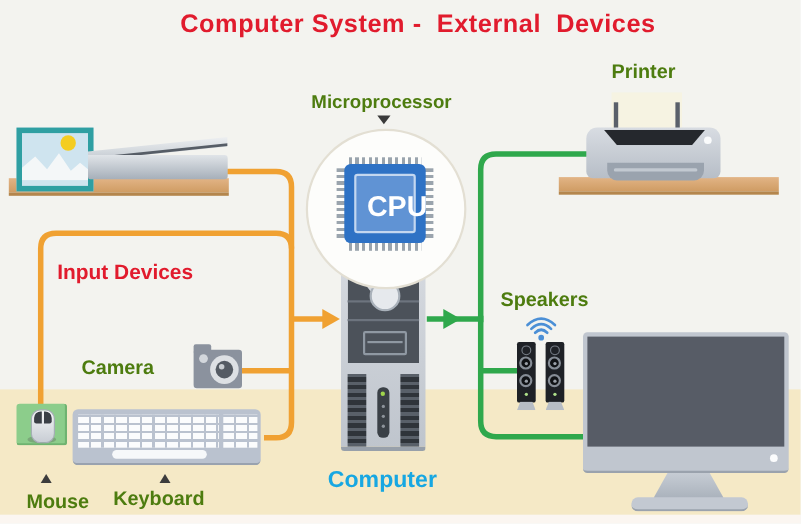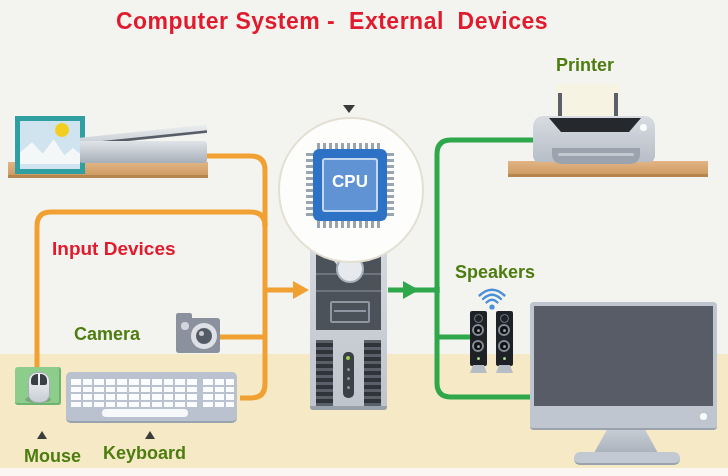--- a/index.html
+++ b/index.html
@@ -8,21 +8,21 @@
     background:#f3f3ef;
     font-family:"Liberation Sans", sans-serif;
     -webkit-font-smoothing:antialiased;
   }
   .abs{position:absolute;}
   
   #desk{left:0;top:354px;width:728px;height:114px;background:#f5e9c6;z-index:1;}
   #floor-strip{left:0;top:468px;width:728px;height:8px;background:#fbf6f1;z-index:1;}
   
   #title{left:0;top:8px;width:664px;text-align:center;font-size:23px;font-weight:bold;
-         color:#e11b2d;letter-spacing:.5px;white-space:pre;z-index:6;}
+         color:#e11b2d;letter-spacing:.5px;white-space:pre;z-index:6;padding-left:48px;}
   .dev-label{color:#4d7c0f;font-weight:bold;font-size:18px;z-index:6;}
   .sec-label{color:#e11b2d;font-weight:bold;font-size:19px;z-index:6;}
   #scanner-label{left:93px;top:90px;}
   #micro-label{left:283px;top:83px;font-size:17px;}
   #printer-label{left:556px;top:55px;}
   #input-label{left:52px;top:238px;}
   #output-label{left:517px;top:224px;}
   #speakers-label{left:455px;top:262px;}
   #camera-label{left:74px;top:324px;}
   #mouse-label{left:24px;top:446px;}
@@ -97,22 +97,22 @@
   
   #cpu-circle{left:278px;top:117px;width:142px;height:142px;background:#fdfdfb;border:2px solid #e3dfd3;
     border-radius:50%;z-index:4;}
   .pins-h{height:8px;z-index:5;background:repeating-linear-gradient(90deg,#9aa4ad 0 3px,rgba(0,0,0,0) 3px 6px);}
   .pins-v{width:8px;z-index:5;background:repeating-linear-gradient(180deg,#9aa4ad 0 3px,rgba(0,0,0,0) 3px 6px);}
   #pins-top{left:317px;top:143px;width:66px;} #pins-bottom{left:317px;top:220px;width:66px;}
   #pins-left{left:306px;top:153px;height:64px;} #pins-right{left:386px;top:153px;height:64px;}
   #cpu-chip{left:313px;top:149px;width:74px;height:72px;background:#2e72c5;border-radius:6px;z-index:5;}
   #cpu-inner{left:322px;top:158px;width:56px;height:54px;background:#6093d4;border:2px solid #c3d7f0;
     border-radius:3px;z-index:6;box-sizing:border-box;}
-  #cpu-text{left:322px;top:172px;width:56px;text-align:center;color:#ffffff;font-weight:bold;
-    font-size:17px;z-index:7;}
+  #cpu-text{left:333px;top:172px;width:56px;text-align:center;color:#ffffff;font-weight:bold;
+    font-size:26px;z-index:7;}
   
   #printer-paper{left:556px;top:84px;width:64px;height:40px;background:#f6f3e2;z-index:3;}
   .printer-post{width:4px;height:32px;background:#5a606a;z-index:4;}
   #printer-post-l{left:558px;top:93px;} #printer-post-r{left:614px;top:93px;}
   #printer-body{left:533px;top:116px;width:122px;height:46px;z-index:4;
     background:linear-gradient(#d8dce2,#b7bec7);border-radius:10px 10px 6px 6px;}
   #printer-slot{left:545px;top:118px;width:100px;height:14px;background:#25282d;z-index:5;
     clip-path:polygon(4% 0,96% 0,84% 100%,16% 100%);}
   #printer-dot{left:640px;top:124px;width:7px;height:7px;background:#fafbfc;border-radius:50%;z-index:5;}
   #printer-tray{left:552px;top:148px;width:88px;height:16px;background:#9aa3ae;border-radius:0 0 9px 9px;z-index:5;}
@@ -220,21 +220,23 @@
   <div class="abs" id="tower-dome"></div>
   <div class="abs" id="tower-cd"></div>
   <div class="abs" id="tower-cd-line"></div>
   <div class="abs vents" id="vents-l"></div>
   <div class="abs vents" id="vents-r"></div>
   <div class="abs" id="tower-strip"></div>
   <div class="abs" id="tower-led"></div>
   <div class="abs tower-dot" id="tower-dot1"></div>
   <div class="abs tower-dot" id="tower-dot2"></div>
   <div class="abs tower-dot" id="tower-dot3"></div>
-
+  <div class="abs" id="computer-label">Computer</div>
+
+  <div class="abs dev-label" id="micro-label">Microprocessor</div>
   <div class="abs tri-down" id="micro-tri"></div>
   <div class="abs" id="cpu-circle"></div>
   <div class="abs pins-h" id="pins-top"></div>
   <div class="abs pins-h" id="pins-bottom"></div>
   <div class="abs pins-v" id="pins-left"></div>
   <div class="abs pins-v" id="pins-right"></div>
   <div class="abs" id="cpu-chip"></div>
   <div class="abs" id="cpu-inner"></div>
   <div class="abs" id="cpu-text">CPU</div>
 

